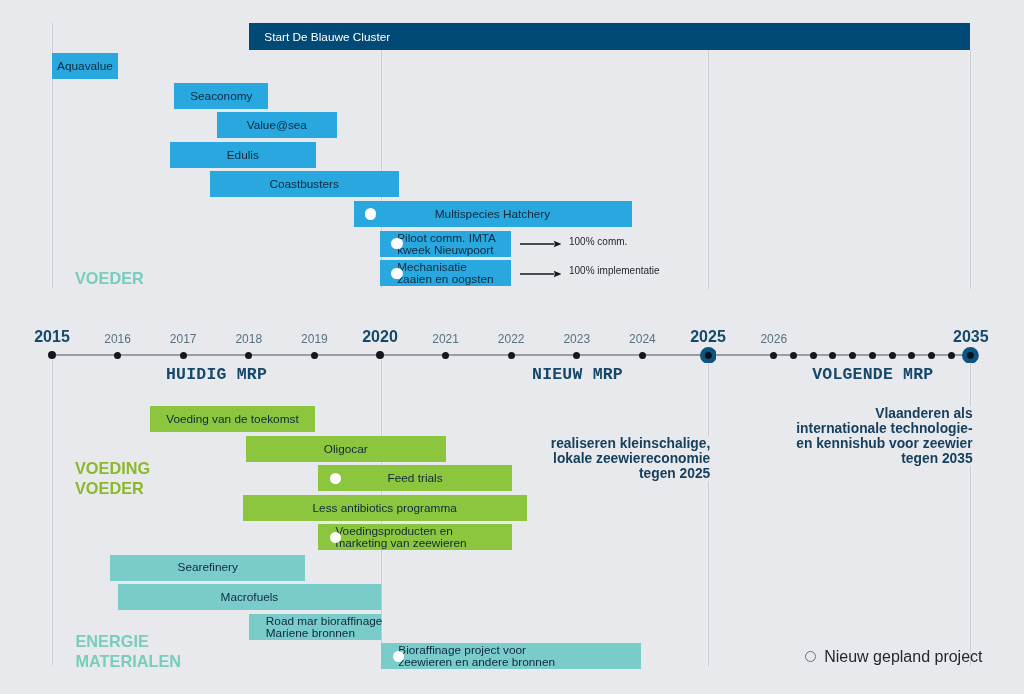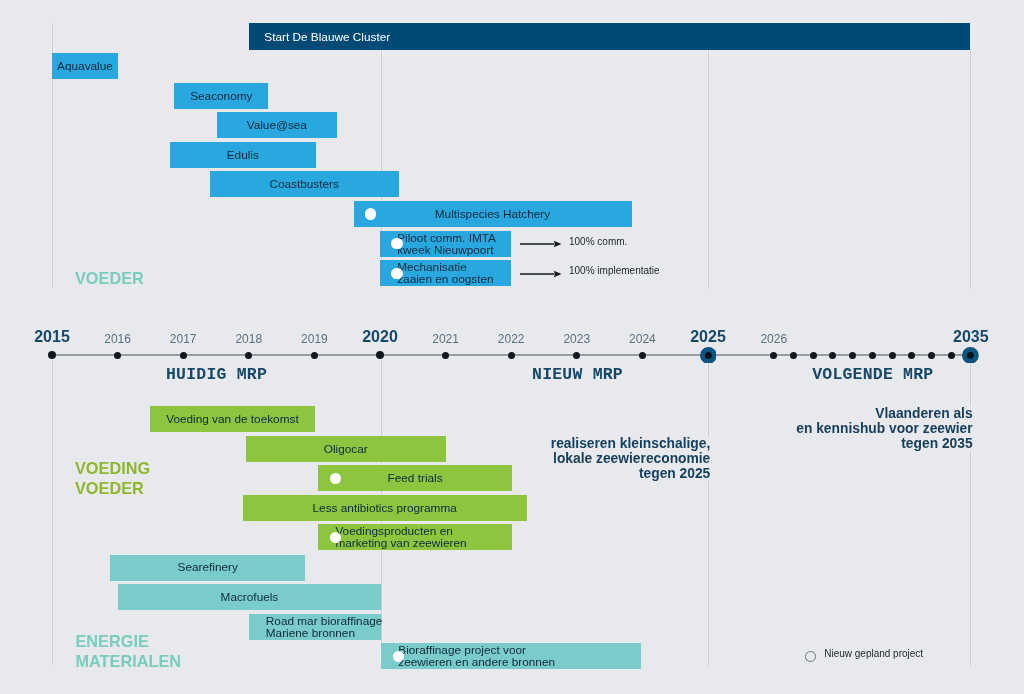--- a/index.html
+++ b/index.html
@@ -44,21 +44,21 @@
   .goal{position:absolute;text-align:right;font-weight:bold;font-size:13.8px;
         line-height:15.1px;color:#17405e;}
   .goal .gline{display:block;white-space:pre;}
   .goal .gline span{background:#e8e9ed;padding:0 1px;}
 
   .arrowwrap{position:absolute;}
   .outcome{position:absolute;font-size:10px;color:#24282e;white-space:nowrap;}
 
   .legend-circle{position:absolute;border-radius:50%;background:transparent;
                  border:1.4px solid #6e7279;box-sizing:border-box;}
-  .legend-label{position:absolute;font-size:10px;color:#24282e;white-space:nowrap;text-align:center;}
+  .legend-label{position:absolute;font-size:16px;color:#24282e;white-space:nowrap;text-align:center;}
 </style>
 </head>
 <body style="background: rgb(232, 233, 237);">
 
 <div id="stage">
   <div class="layer">
     <div class="vline" style="left: 51.5px; top: 23.4px; height: 264.5px;"></div>
     <div class="vline" style="left: 51.5px; top: 360px; height: 305px;"></div>
     <div class="vline" style="left: 380.8px; top: 23.4px; height: 264.5px;"></div>
     <div class="vline" style="left: 380.8px; top: 360px; height: 305px;"></div>
@@ -205,19 +205,20 @@
     <div class="phase" style="left: 772.8px; width: 200px; top: 365px;">VOLGENDE MRP</div>
   </div>
   <div class="layer">
     <div class="goal" style="left: 311.3px; width: 400px; top: 405.7px; margin-top: 30px;">
       <div class="gline"><span>realiseren kleinschalige,</span></div>
       <div class="gline"><span>lokale zeewiereconomie</span></div>
       <div class="gline"><span>tegen 2025</span></div>
     </div>
     <div class="goal" style="left: 573.6px; width: 400px; top: 405.7px;">
       <div class="gline"><span>Vlaanderen als</span></div>
+      <div class="gline"><span>internationale technologie-</span></div>
       <div class="gline"><span>en kennishub voor zeewier</span></div>
       <div class="gline"><span>tegen 2035</span></div>
     </div>
   </div>
   <div class="legend-circle" style="left: 804.5px; top: 650.5px; width: 11px; height: 11px;"></div>
   <div class="legend-label" style="left: 824.2px; top: 648px;">Nieuw gepland project</div>
 </div>
 
 </body></html>

